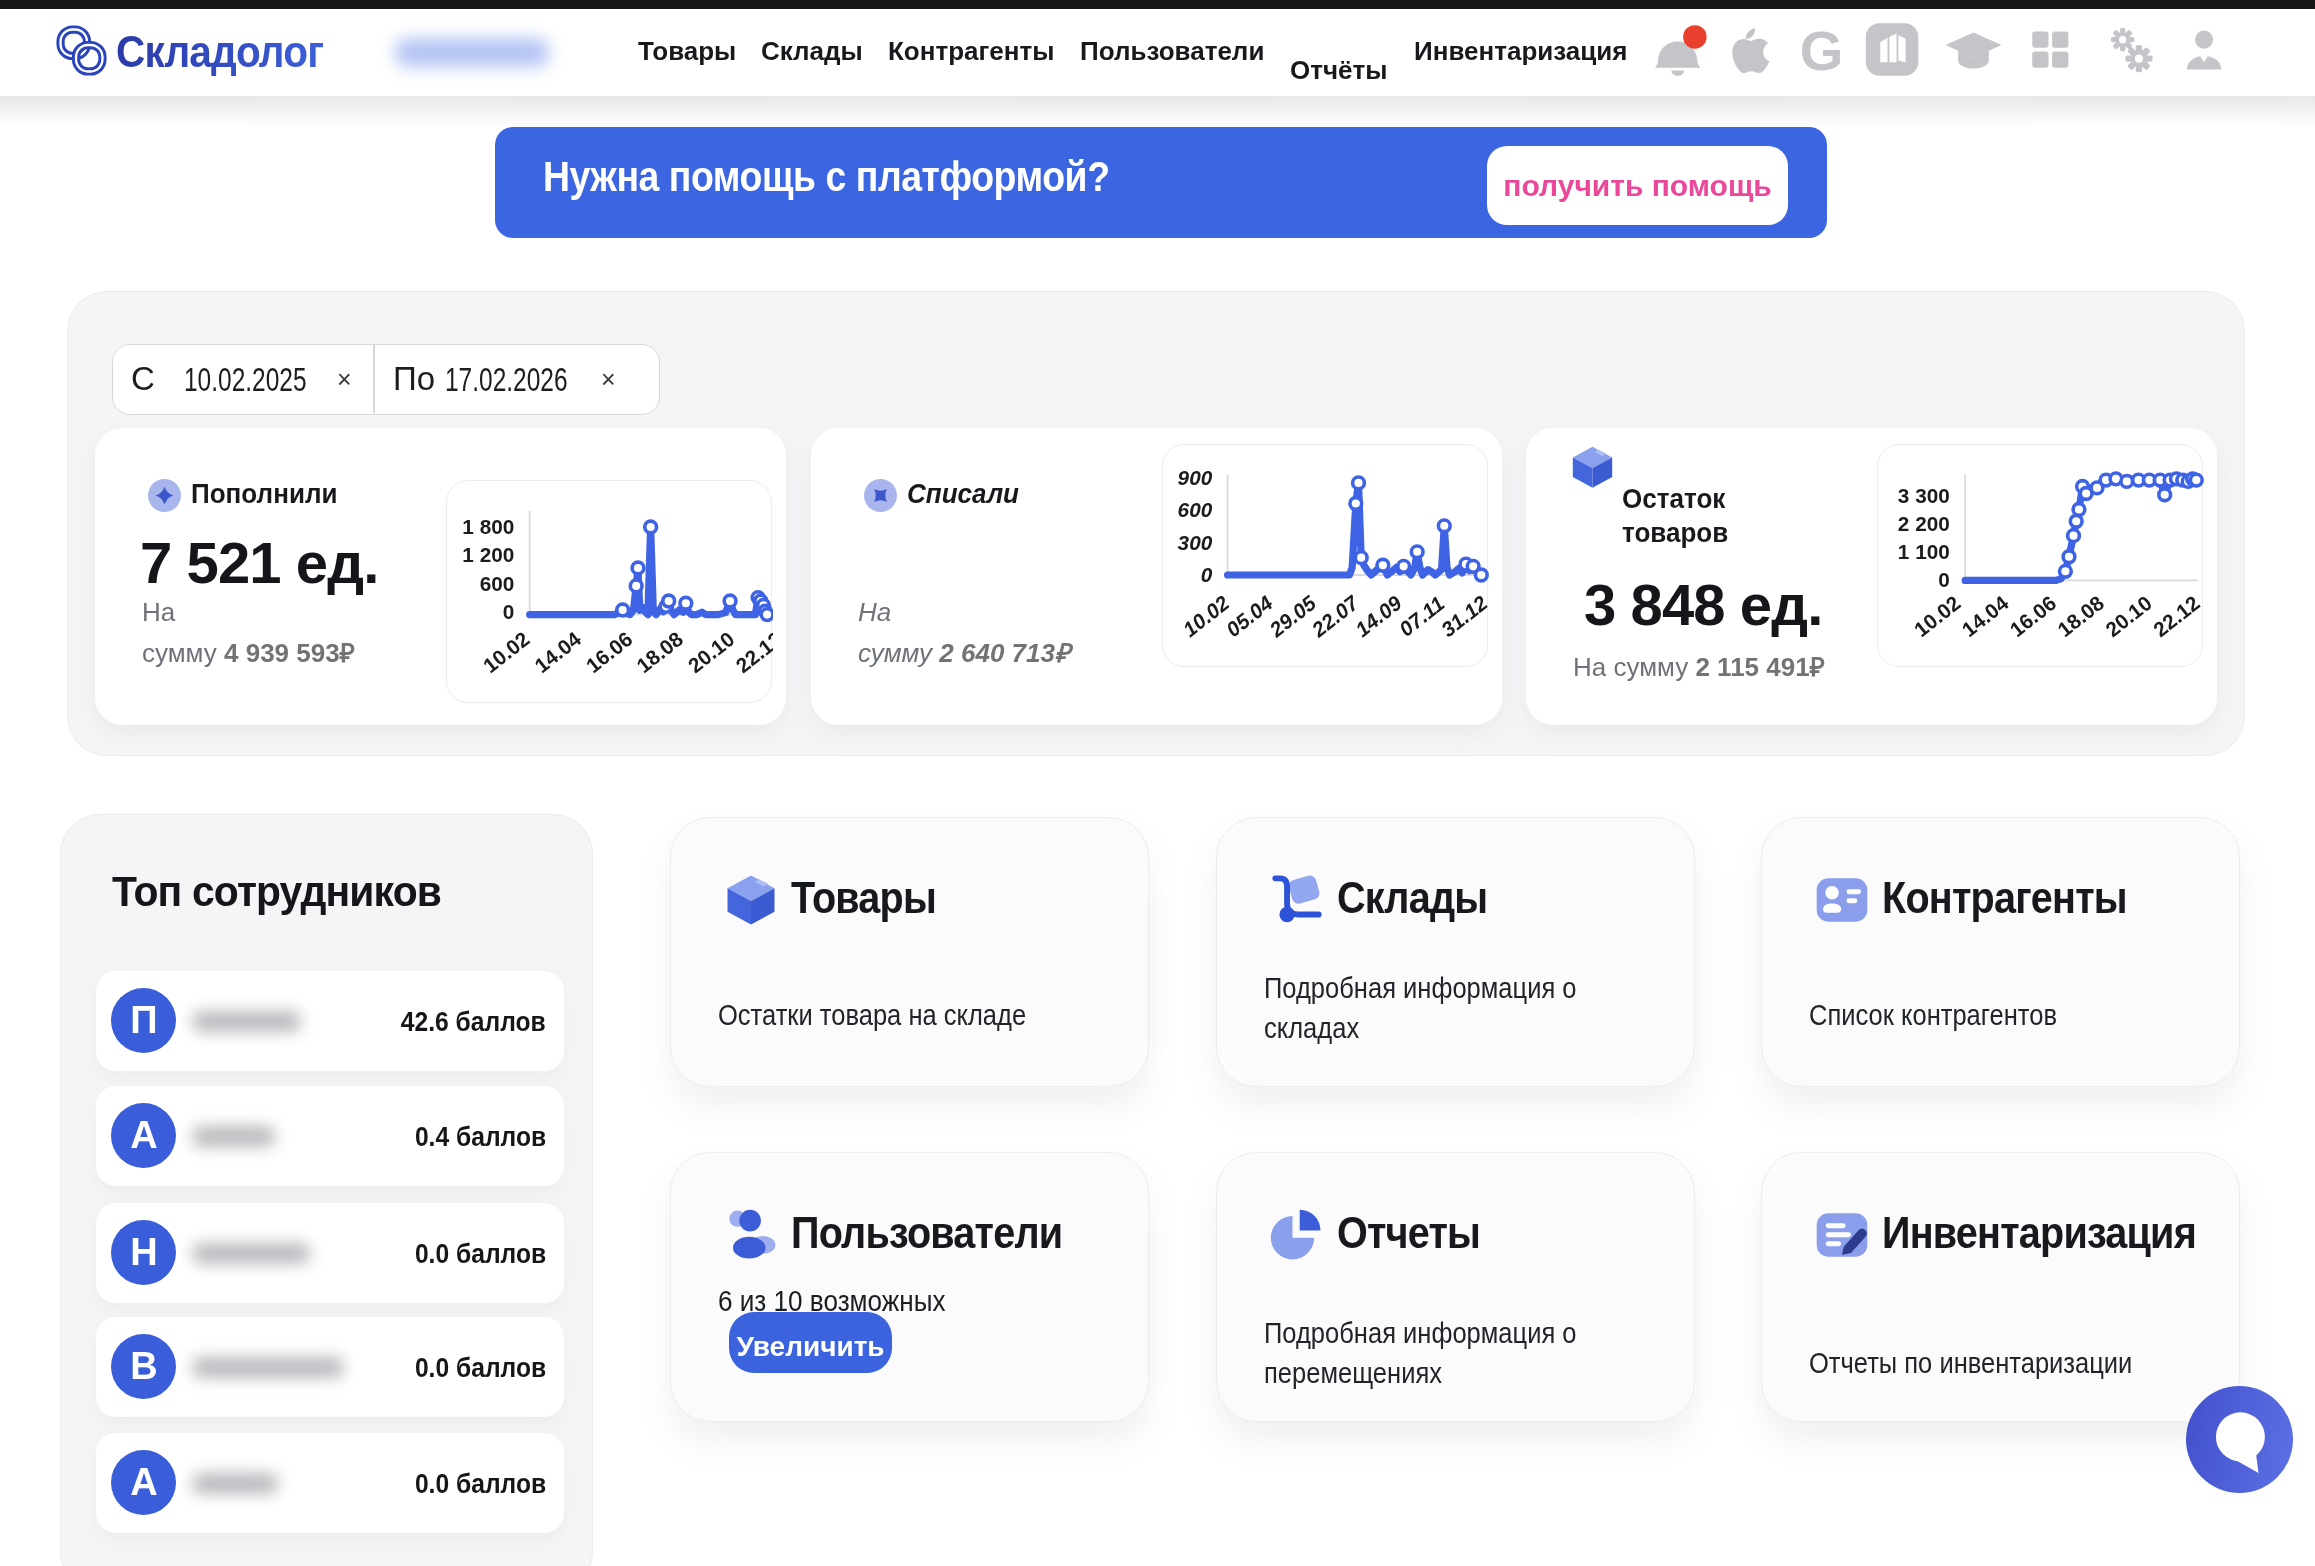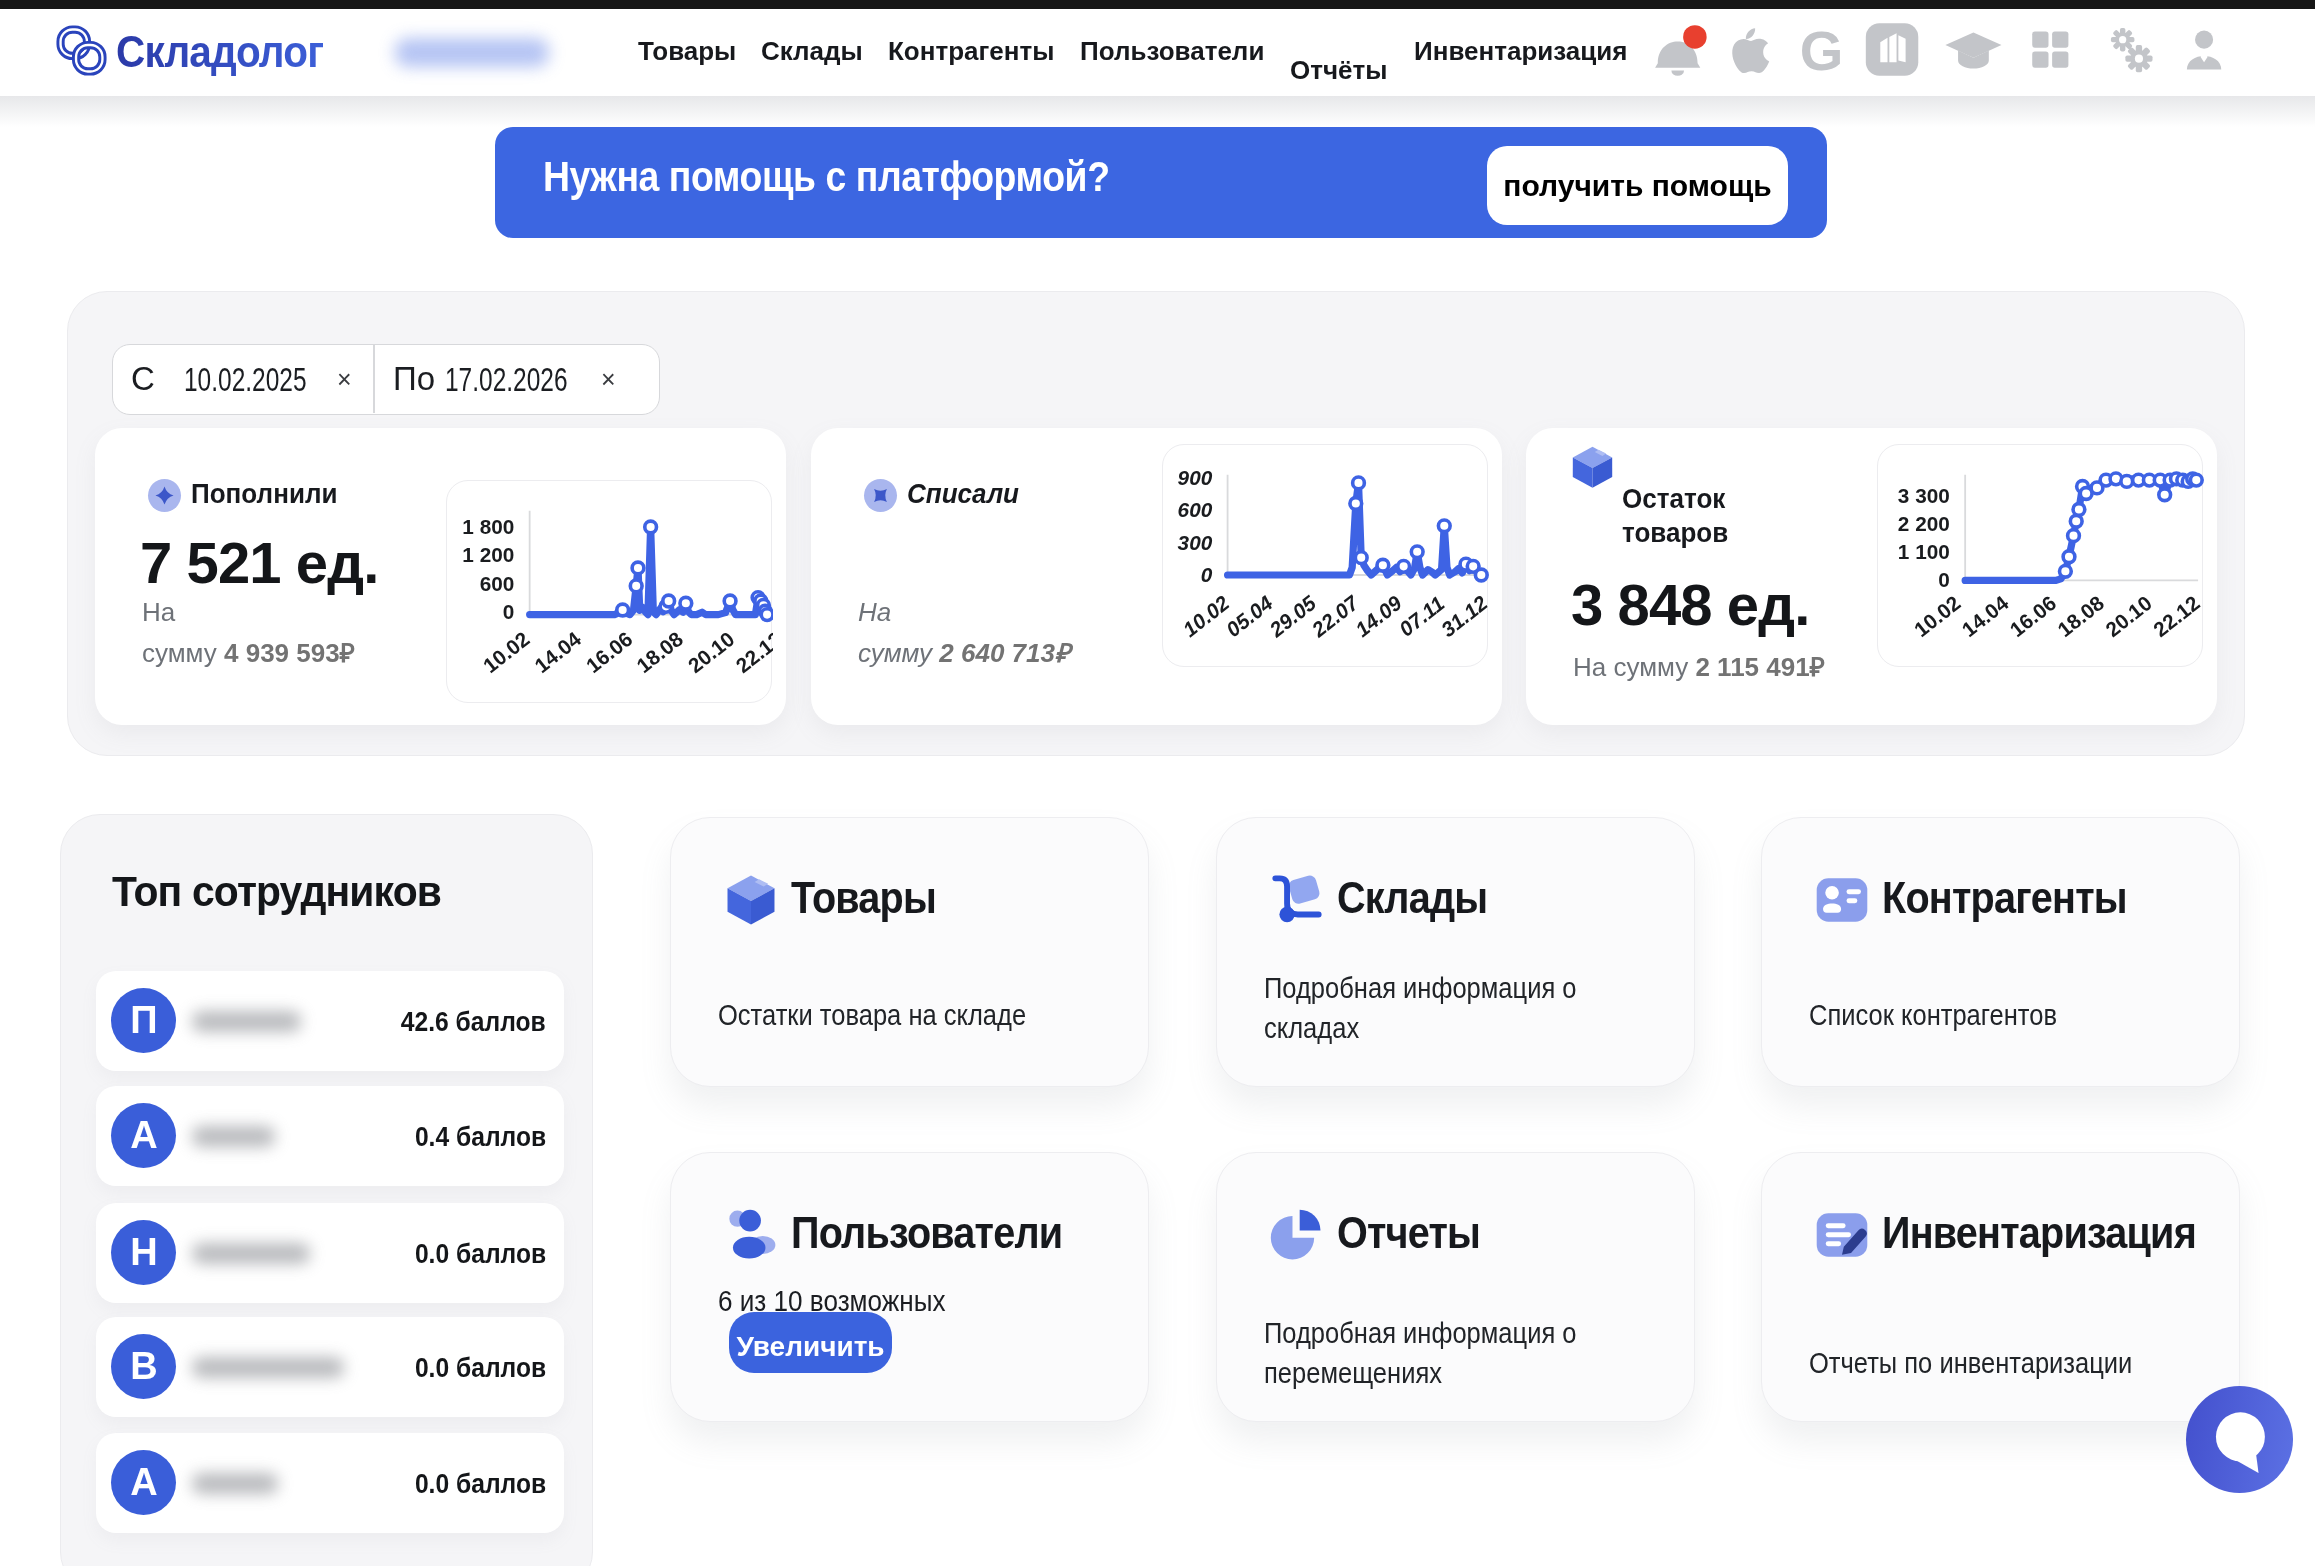--- a/index.html
+++ b/index.html
@@ -17,21 +17,21 @@
 #logo { left:56px; top:25px; width:52px; height:52px; }
 #logotext { left:116px; top:26px; font-size:45px; font-weight:700; letter-spacing:-0.9px; transform:scaleX(.9); transform-origin:0 50%;
   background:linear-gradient(90deg,#2b3aa8,#3c5fd8); -webkit-background-clip:text; background-clip:text; color:transparent; }
 #navblur { left:395px; top:38px; width:154px; height:29px; background:#9db1f0; border-radius:12.7px; filter:blur(8.1px); opacity:.75; }
 .navitem { top:36px; font-size:26px; font-weight:700; color:#17191d; }
 
 
 #banner { left:495px; top:127px; width:1332px; height:111px; background:#3c66e1; border-radius:18px; }
 #bannertitle { left:48px; top:26px; font-size:42px; font-weight:700; color:#ffffff; letter-spacing:-0.5px; transform:scaleX(.89); transform-origin:0 0; }
 #bannerbtn { left:992px; top:19px; width:301px; height:79px; background:#ffffff; border-radius:20px;
-  text-align:center; line-height:79px; font-size:30px; font-weight:700; color:#000000; }
+  text-align:center; line-height:79px; font-size:30px; font-weight:700; color:#ec4899; }
 
 
 #panel { left:67px; top:291px; width:2178px; height:465px; background:#f5f5f7; border:1.8px solid #ebebee; border-radius:40px; }
 #datebox { left:44px; top:52px; width:548px; height:71px; background:#ffffff; border:1.8px solid #d7d8db; border-radius:18px; }
 #datebox .sep { left:260px; top:0; width:1.8px; height:68px; background:#d7d8db; }
 .datelabel { top:15.4px; font-size:33px; color:#1b1d21; }
 .dateval { top:14.5px; font-size:34px; color:#1b1d21; transform:scaleX(.72); transform-origin:0 0; }
 .datex { top:20px; font-size:25px; color:#3a3c40; }
 .statcard { top:136px; width:691px; height:297px; background:#ffffff; border-radius:27px; box-shadow:0 9px 22px rgba(150,152,160,0.10); }
 .iconcirc { left:53px; top:51px; width:33px; height:33px; border-radius:50%; background:#a9b6ee; }
@@ -229,21 +229,21 @@
           </svg></div>
     </div>
     <div class="abs statcard" id="stat3">
       <div class="abs" style="left:43px; top:14.5px;"><svg width="47" height="47" viewBox="0 0 62 62">
         <polygon points="31,5 57,19 31,33 5,19" fill="#8ba1ee"></polygon>
         <polygon points="5,19 31,33 31,59 5,45" fill="#4466dd"></polygon>
         <polygon points="57,19 31,33 31,59 57,45" fill="#3a5bd2"></polygon>
         <polygon points="39,9 49,14 44,17 34,12" fill="#aebdf3"></polygon>
       </svg></div>
       <div class="abs statlabel" style="line-height:34px; top:54px;">Остаток<br>товаров</div>
-      <div class="abs statnum" style="top:143px;">3 848 ед.</div>
+      <div class="abs statnum" style="top:143px;margin-left:13px;">3 848 ед.</div>
       <div class="abs statsum" style="top:219px;">На сумму <b>2 115 491₽</b></div>
       <div class="abs chartcard" style="left:351px;" id="chart3"><svg width="326" height="223" viewBox="0 0 360 247">
             <path d="M96,33 V150 H354" stroke="#d9dadc" stroke-width="2" fill="none"></path>
             <text x="79" y="64" text-anchor="end" font-size="23" font-weight="600" fill="#1a1c1f" font-family="Liberation Sans, sans-serif">3 300</text>
             <text x="79" y="95" text-anchor="end" font-size="23" font-weight="600" fill="#1a1c1f" font-family="Liberation Sans, sans-serif">2 200</text>
             <text x="79" y="126" text-anchor="end" font-size="23" font-weight="600" fill="#1a1c1f" font-family="Liberation Sans, sans-serif">1 100</text>
             <text x="79" y="157" text-anchor="end" font-size="23" font-weight="600" fill="#1a1c1f" font-family="Liberation Sans, sans-serif">0</text>
             <text transform="translate(70,196) rotate(-38)" text-anchor="middle" font-size="23" font-weight="600" fill="#1a1c1f" font-family="Liberation Sans, sans-serif">10.02</text>
             <text transform="translate(123,196) rotate(-38)" text-anchor="middle" font-size="23" font-weight="600" fill="#1a1c1f" font-family="Liberation Sans, sans-serif">14.04</text>
             <text transform="translate(176,196) rotate(-38)" text-anchor="middle" font-size="23" font-weight="600" fill="#1a1c1f" font-family="Liberation Sans, sans-serif">16.06</text>

